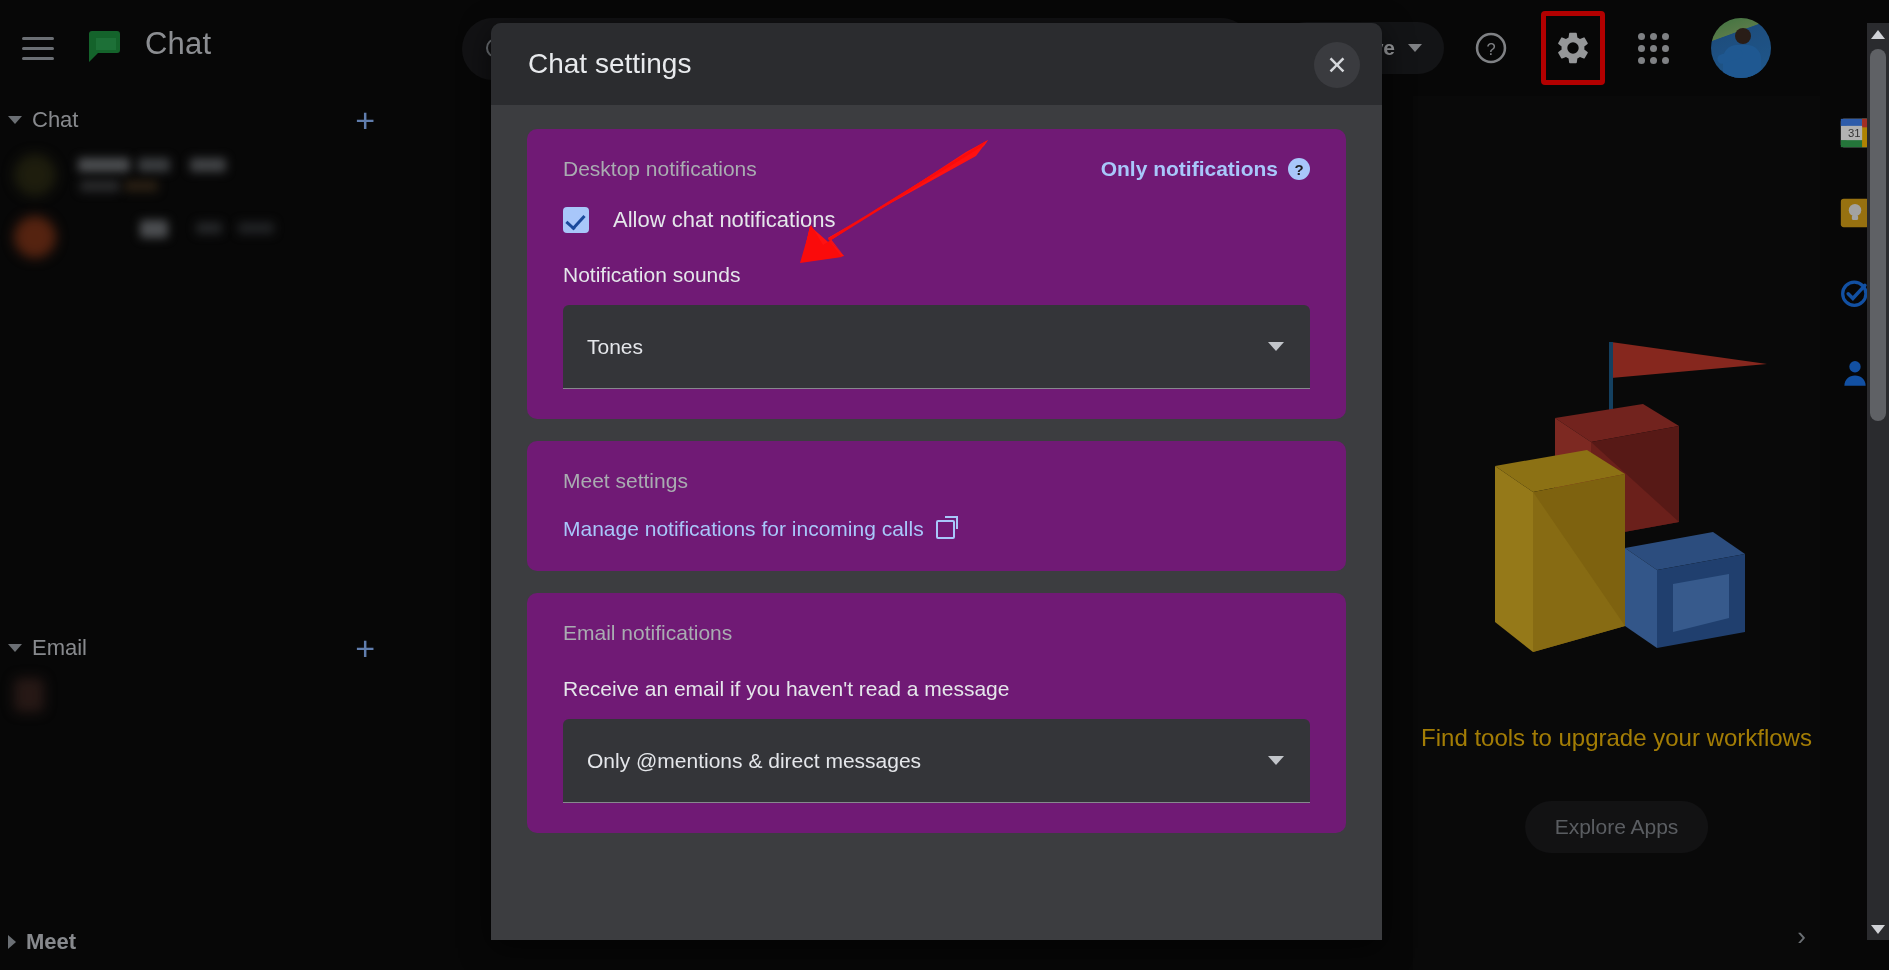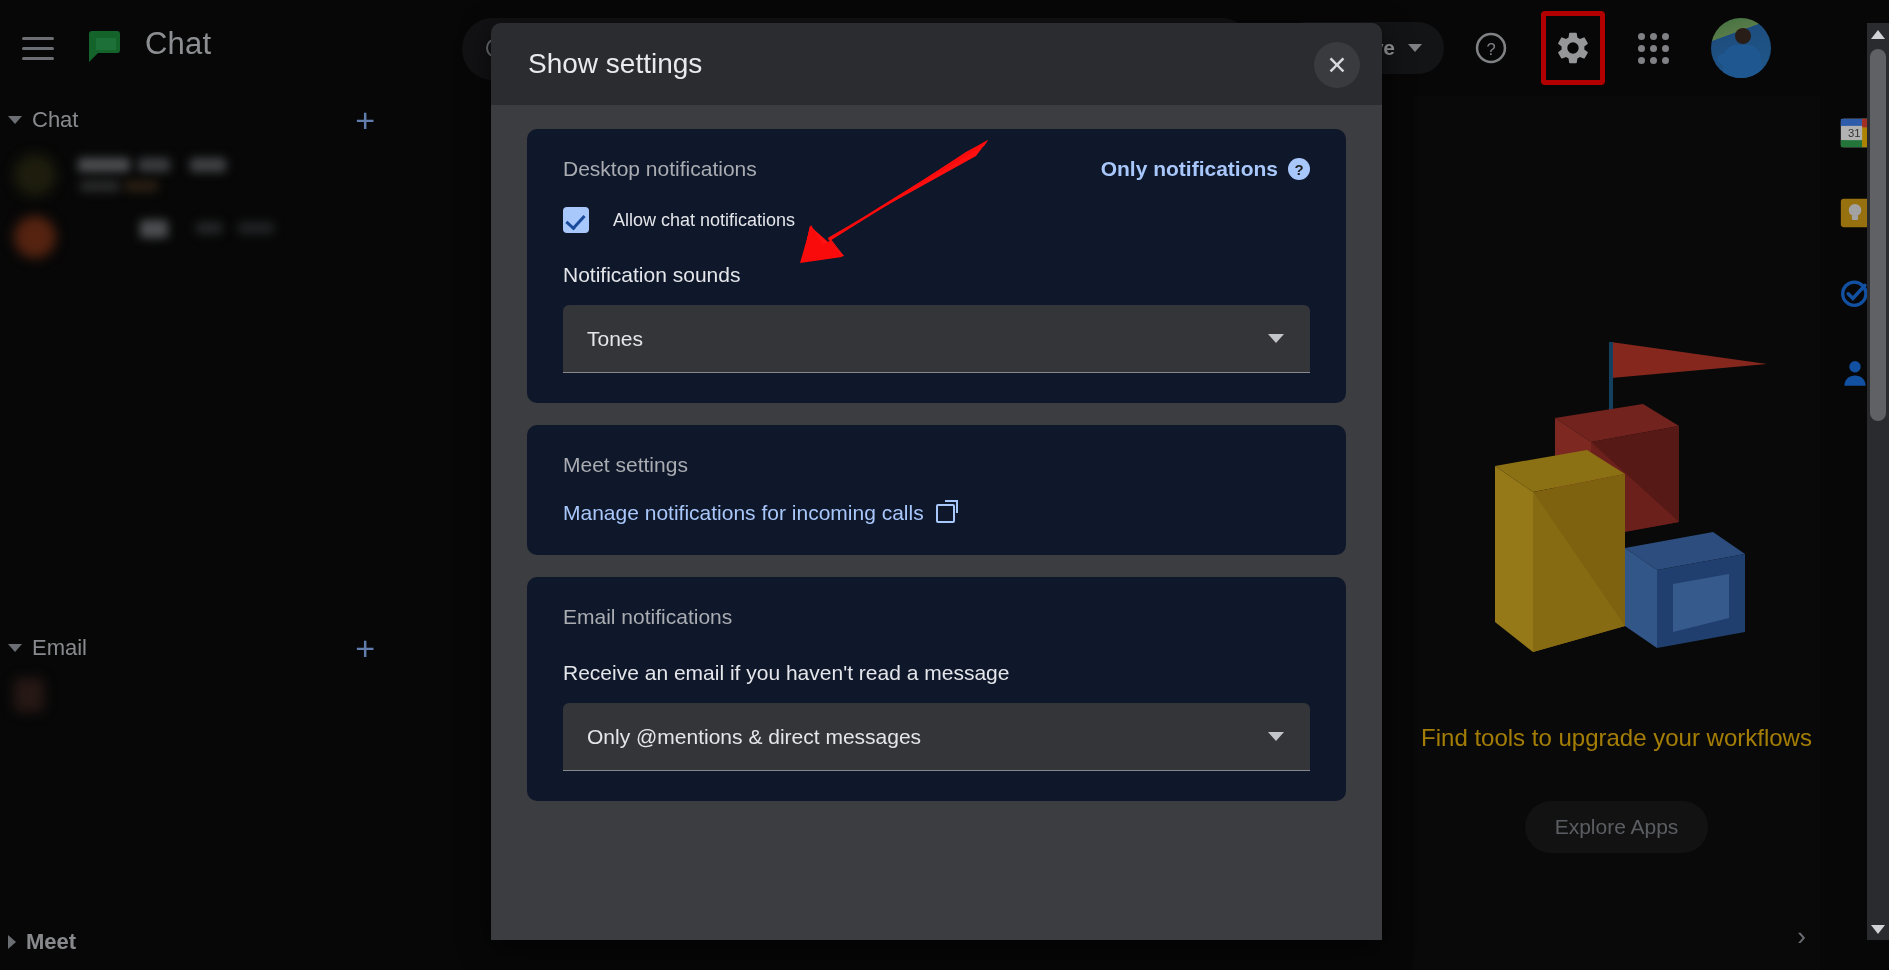--- a/index.html
+++ b/index.html
@@ -84,39 +84,39 @@
   .scrim { position:absolute; left:0; top:0; width:1889px; height:970px; background: rgba(0,0,0,0.30); }
   .dialog { position: absolute; left: 491px; top: 23px; width: 891px; height: 917px;
             background: #1f2023; border-radius: 10px 10px 0 0; overflow: hidden;
             box-shadow: 0 8px 30px rgba(0,0,0,.6); }
   .dlg-head { position: relative; height: 82px; background: #2b2c2f; display:flex; align-items:center; }
   .dlg-title { margin-left: 37px; font-size: 28px; color: #e8eaed; }
   .dlg-close { position:absolute; right: 22px; top: 19px; width: 46px; height: 46px; border-radius:50%;
                background:#3a3b3f; display:flex; align-items:center; justify-content:center; cursor:pointer; color:#d6d8dc; font-size:25px; }
   .dlg-body { position:absolute; left:0; top:82px; width: 891px; height: 835px; background:#3c3d40; padding: 24px 36px 0 36px; }
 
-  .card { background:#0f172a; border-radius: 10px; padding: 28px 36px 30px 36px; margin-bottom: 22px; }
+  .card { background:#701a75; border-radius: 10px; padding: 28px 36px 30px 36px; margin-bottom: 22px; }
   .card-title { color:#a9acb1; font-size: 21px; margin-bottom: 40px; }
   .card-head-row { display:flex; justify-content:space-between; align-items:flex-start; }
   .about-link { color:#a8c7fa; font-size: 21px; font-weight:bold; display:flex; align-items:center; gap:10px; cursor:pointer; }
   .help-circ { width:22px;height:22px;border-radius:50%;background:#a8c7fa;color:#1f2023;font-size:15px;font-weight:bold;
                display:flex;align-items:center;justify-content:center;}
 
   .cb-row { display:flex; align-items:center; gap:24px; margin-top: -14px; }
   .cbox { width:26px; height:26px; border-radius:4px; background:#a8c7fa; position:relative; cursor:pointer; flex:0 0 auto; }
   .cbox::after { content:""; position:absolute; left:7px; top:4px; width:8px; height:15px;
                  border:solid #1a4a9c; border-width: 0 3px 3px 0; transform: rotate(42deg); }
-  .cb-label { color:#e4e6ea; font-size: 18px; }
+  .cb-label { color:#e4e6ea; font-size: 22px; }
 
   .ghost-btn { margin: 24px 0 0 44px; display:inline-flex; align-items:center; justify-content:center;
                height: 54px; padding: 0 28px; border: 1px solid #5f6368; border-radius: 6px;
                color:#a8c7fa; font-size: 22px; font-weight:bold; cursor:pointer; background: transparent; }
 
   .field-label { color:#e4e6ea; font-size: 21px; margin-top: 30px; }
-  .select { margin-top: 18px; height: 68px; background:#343539; border-radius:6px 6px 0 0; border-bottom: 1px solid #86888d;
+  .select { margin-top: 18px; height: 84px; background:#343539; border-radius:6px 6px 0 0; border-bottom: 1px solid #86888d;
             display:flex; align-items:center; justify-content:space-between; padding: 0 26px 0 24px; cursor:pointer; }
   .select-val { color:#e4e6ea; font-size: 21px; }
   .sel-chev { width:0;height:0;border-left:8px solid transparent;border-right:8px solid transparent;border-top:9px solid #c2c5ca; }
 
   .ext-link { color:#a8c7fa; font-size: 21px; display:flex; align-items:center; gap:12px; cursor:pointer; margin-top: -16px; }
   .ext-icon { width:19px; height:19px; border:2px solid #a8c7fa; border-radius:2px; position:relative; }
   .ext-icon::after { content:""; position:absolute; right:-5px; top:-6px; width:11px; height:11px;
                      border-top:2px solid #a8c7fa; border-right:2px solid #a8c7fa; }
 
   
@@ -285,21 +285,21 @@
     <svg class="rail-icon" viewBox="0 0 24 24">
       <circle cx="12" cy="7.6" r="4" fill="#1a73e8"></circle>
       <path d="M4.5 21 c0-4.4 3.4-7.2 7.5-7.2 s7.5 2.8 7.5 7.2 z" fill="#1a73e8"></path>
     </svg>
   </div>
 
   <div class="scrim"></div>
 
   <div class="dialog">
     <div class="dlg-head">
-      <div class="dlg-title">Show settings</div>
+      <div class="dlg-title">Chat settings</div>
       <div class="dlg-close">✕</div>
     </div>
 
     <div class="dlg-body">
 
       <div class="card">
         <div class="card-head-row">
           <div class="card-title">Desktop notifications</div>
           <div class="about-link">
             <span>Only notifications</span>

